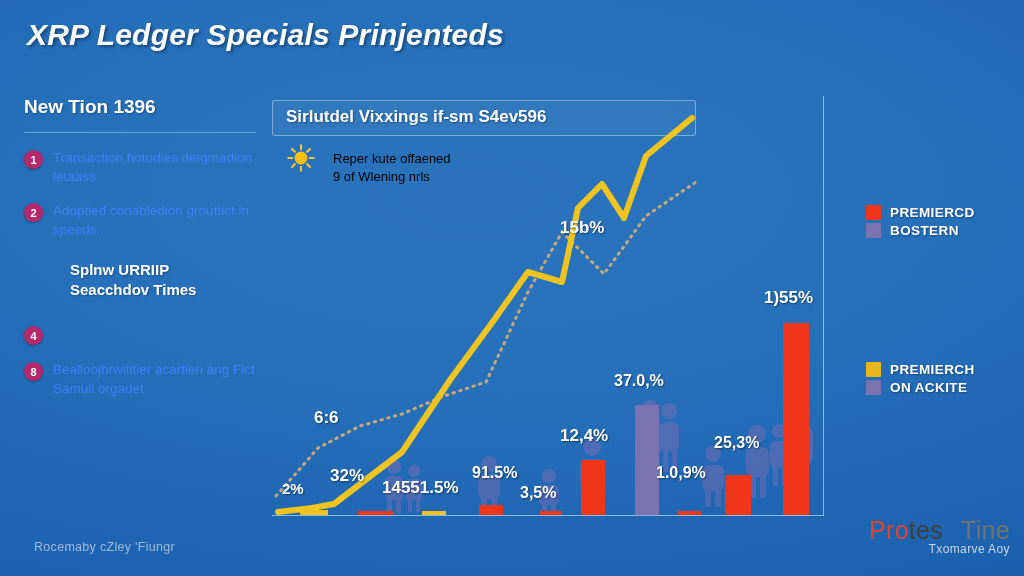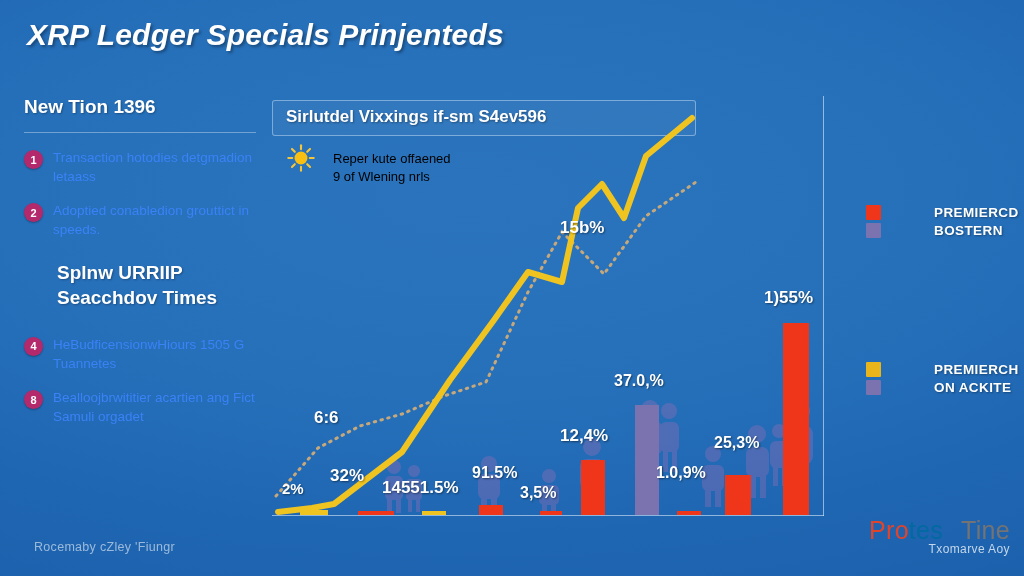--- a/index.html
+++ b/index.html
@@ -30,22 +30,22 @@
   .side-item{display:flex;margin-top:15px;}
   .badge{
     flex:0 0 auto;width:19px;height:19px;border-radius:50%;
     background:#b4296b;color:#fff;font-size:11px;font-weight:bold;
     display:flex;align-items:center;justify-content:center;
     margin-right:10px;margin-top:2px;
     box-shadow:0 1px 2px rgba(0,0,0,.3);
   }
   .side-text{font-size:13.5px;line-height:1.42;color:#3b82f6;}
   .side-sub{
-    margin-top:20px;margin-left:33px;
-    font-size:19px;font-weight:bold;line-height:1.35;color:#fff;
+    margin-top:20px;margin-left:46px;
+    font-size:15px;font-weight:bold;line-height:1.35;color:#fff;
     text-shadow:1px 1px 2px rgba(0,0,0,.3);
   }
   #footnote{
     position:absolute;left:34px;top:540px;
     font-size:12.5px;color:#b7cde4;opacity:.82;letter-spacing:.3px;
   }
   
   #panel{position:absolute;left:272px;top:100px;width:424px;height:36px;}
   #panel-box{
     position:absolute;inset:0;
@@ -67,29 +67,29 @@
   .axis-v{position:absolute;right:0;top:0;width:1px;height:100%;background:rgba(222,235,248,.6);}
   .axis-h{position:absolute;left:0;bottom:0;width:100%;height:1px;background:rgba(222,235,248,.6);}
   .bar{position:absolute;bottom:1px;}
   .people{position:absolute;bottom:1px;opacity:.42;}
   .dlabel{
     position:absolute;font-size:15px;font-weight:bold;color:#fff;
     white-space:nowrap;text-shadow:1px 1px 2px rgba(0,0,0,.45);
   }
   
   .legend{position:absolute;}
-  .lrow{display:flex;align-items:flex-start;margin-bottom:3px;gap:44px;}
+  .lrow{display:flex;align-items:flex-start;margin-bottom:3px;}
   .swatch{width:15px;height:15px;margin-right:9px;border-radius:1px;}
   .ltext{font-size:13.5px;font-weight:bold;letter-spacing:.4px;color:#fff;
          text-shadow:1px 1px 2px rgba(0,0,0,.35);white-space:nowrap;}
   
   #wm{position:absolute;right:14px;top:516px;text-align:right;}
   #wm1{font-size:25px;letter-spacing:.3px;}
   #wm1 .a{color:#e0452c;}
-  #wm1 .b{color:#0369a1;margin-top:18px;}
+  #wm1 .b{color:#404040;margin-top:18px;}
   #wm1 .c{color:#737373;margin-left:18px;}
   #wm2{font-size:12px;color:#c3d7ea;margin-top:-3px;letter-spacing:.4px;}
 </style>
 </head>
 <body>
 
 <div id="title">XRP Ledger Specials Prinjenteds</div>
 
 <div id="sidebar">
   <div id="side-head">New Tion 1396</div>
@@ -102,21 +102,20 @@
   <div class="side-item">
     <div class="badge">2</div>
     <div class="side-text">Adoptied conabledion grouttict in speeds.</div>
   </div>
 
   <div class="side-sub" style="white-space:pre-line">Splnw URRIIP
 Seacchdov Times</div>
 
   <div class="side-item" style="margin-top:24px">
     <div class="badge">4</div>
-    <div class="side-text">HeBudficensionwHiours 1505 G Tuannetes</div>
   </div>
 
   <div class="side-item">
     <div class="badge">8</div>
     <div class="side-text">Bealloojbrwititier acartien ang Fict Samuli orgadet</div>
   </div>
 </div>
 
 <div id="footnote">Rocemaby cZley 'Fiungr</div>
 

